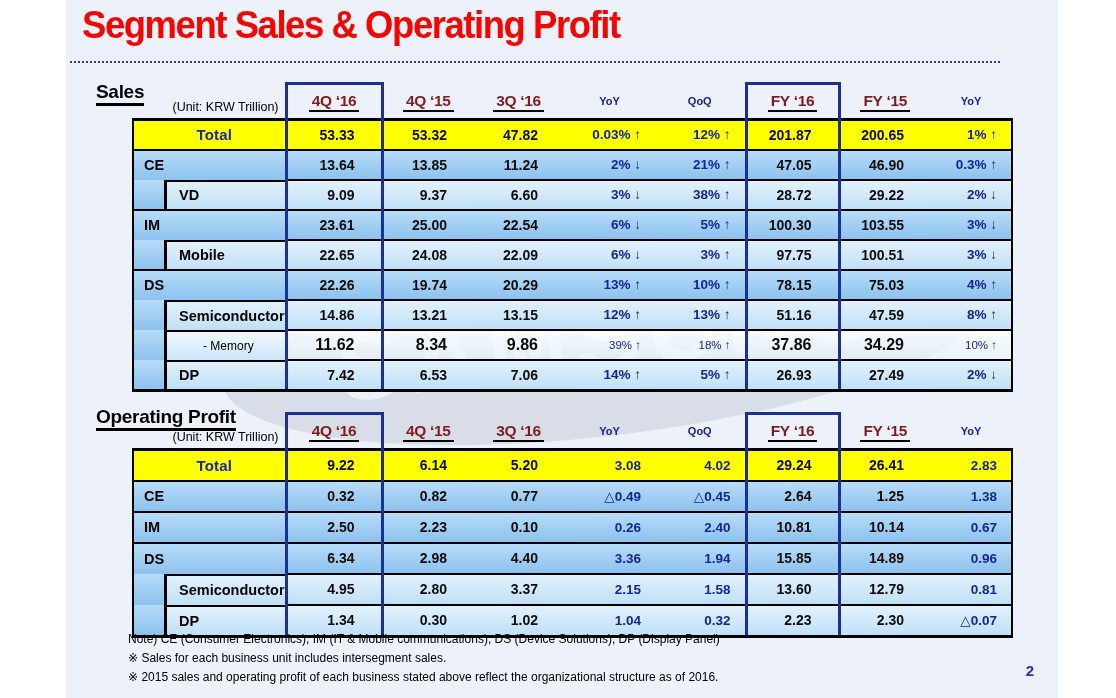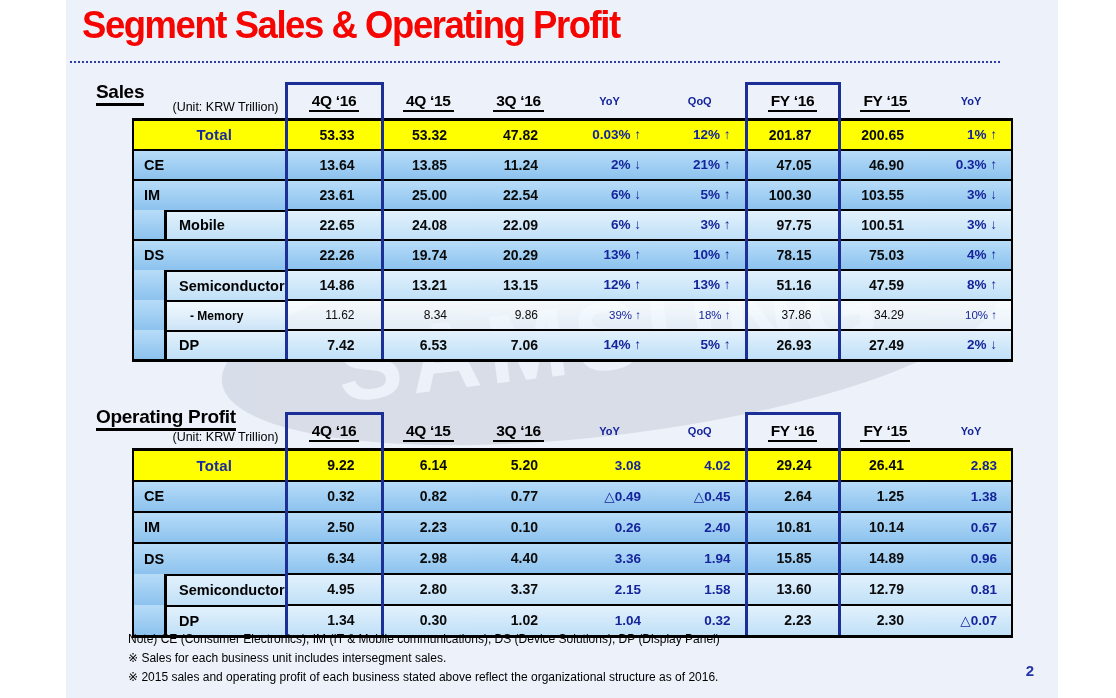--- a/index.html
+++ b/index.html
@@ -29,21 +29,21 @@
   #op-heading{left:30px;top:389px;}
 
   table.dtable{position:absolute;left:30px;width:879px;border-collapse:collapse;table-layout:fixed;z-index:2;margin-left:36px;}
   #sales-table{top:82px;}
   #op-table{top:412px;}
   col.w-label{width:153px;} col.w0{width:96px;} col.w1{width:91px;} col.w2{width:91px;}
   col.w3{width:91px;} col.w4{width:91px;} col.w5{width:93px;} col.w6{width:91px;} col.w7{width:82px;}
 
   
   thead th{padding:0;height:30px;text-align:center;vertical-align:middle;background:transparent;border:none;}
-  th.hq span{font-size:15.5px;font-weight:800;color:#000000;border-bottom:2px solid #000;padding:0 3px 1px 3px;letter-spacing:-0.3px;}
+  th.hq span{font-size:15.5px;font-weight:800;color:#7f1d1d;border-bottom:2px solid #000;padding:0 3px 1px 3px;letter-spacing:-0.3px;}
   th.hpct{color:var(--text-navy);font-weight:700;font-size:11px;}
   th.hbox{border:3px solid var(--navy);border-bottom:none;}
   th.hunit{font-weight:400;font-size:12.5px;color:#000;text-align:right;vertical-align:bottom;padding:0 6px 4px 0;white-space:nowrap;}
 
   
   tbody td{padding:0;height:28px;border-top:2px solid #000;}
   #op-table tbody td{height:29px;}
   td.val{font-size:14px;font-weight:700;color:#0b0b0b;text-align:right;padding-right:26px;}
   td.pct{font-size:13.5px;font-weight:700;color:var(--text-navy);text-align:right;padding-right:14px;}
   td.label{font-size:14.5px;font-weight:700;color:#000;text-align:left;padding-left:10px;border-left:2px solid #000;}
@@ -58,22 +58,22 @@
   tr.memo td{background:var(--gmemo);}
   tr.memo td.label{background:var(--gmain);}
   tr.rlast td{border-bottom:3px solid #000;}
 
   td.haslbox{position:relative;padding:0;border-top:none;}
   .lbox{
     position:absolute;left:30px;right:0;top:0;bottom:0;border-left:3px solid #000;border-top:2px solid #000;
     display:flex;align-items:center;padding-left:12px;box-sizing:border-box;
   }
   tr.sub .lbox{background:var(--gsub);}
-  tr.memo .lbox{background:var(--gmemo);padding-left:23px;font-size:12px;font-weight:700;}
-  tr.memo td.val{font-size:12px;font-weight:400;}
+  tr.memo .lbox{background:var(--gmemo);padding-left:36px;font-size:12px;font-weight:400;}
+  tr.memo td.val{font-size:16px;font-weight:700;}
   tr.memo td.pct{font-size:11.5px;font-weight:400;}
 
   .notes{position:absolute;left:30px;top:630px;z-index:3;font-size:12px;color:#000;line-height:1.6;white-space:nowrap;margin-left:32px;}
   .pagenum{position:absolute;right:24px;top:662px;z-index:3;font-size:15px;font-weight:700;color:#2335A8;}
 </style>
 </head>
 <body>
 
 <div class="slide">
 
@@ -129,20 +129,33 @@
           <td class="label">CE</td>
           <td class="c0 val">13.64</td>
           <td class="c1 val">13.85</td>
           <td class="c2 val">11.24</td>
           <td class="c3 pct">2% ↓</td>
           <td class="c4 pct">21% ↑</td>
           <td class="c5 val">47.05</td>
           <td class="c6 val">46.90</td>
           <td class="c7 pct">0.3% ↑</td>
         </tr>
+        <tr class="sub">
+          <td class="label haslbox">
+            <div class="lbox">VD</div>
+          </td>
+          <td class="c0 val">9.09</td>
+          <td class="c1 val">9.37</td>
+          <td class="c2 val">6.60</td>
+          <td class="c3 pct">3% ↓</td>
+          <td class="c4 pct">38% ↑</td>
+          <td class="c5 val">28.72</td>
+          <td class="c6 val">29.22</td>
+          <td class="c7 pct">2% ↓</td>
+        </tr>
         <tr class="main">
           <td class="label">IM</td>
           <td class="c0 val">23.61</td>
           <td class="c1 val">25.00</td>
           <td class="c2 val">22.54</td>
           <td class="c3 pct">6% ↓</td>
           <td class="c4 pct">5% ↑</td>
           <td class="c5 val">100.30</td>
           <td class="c6 val">103.55</td>
           <td class="c7 pct">3% ↓</td>

